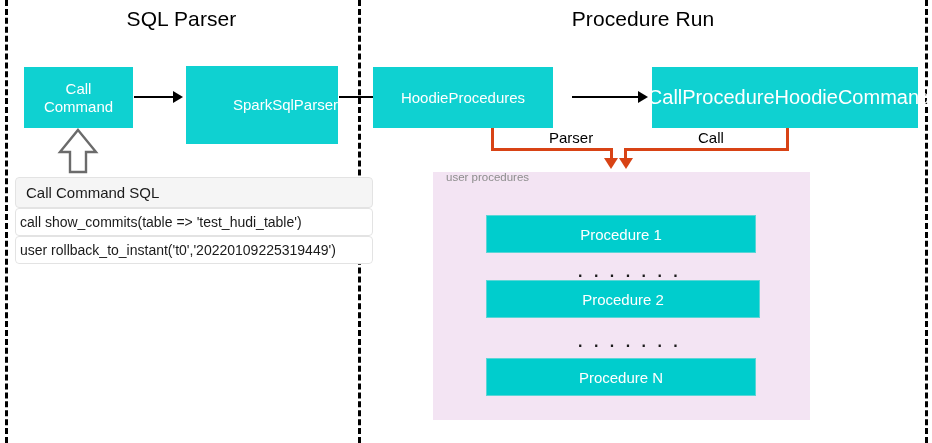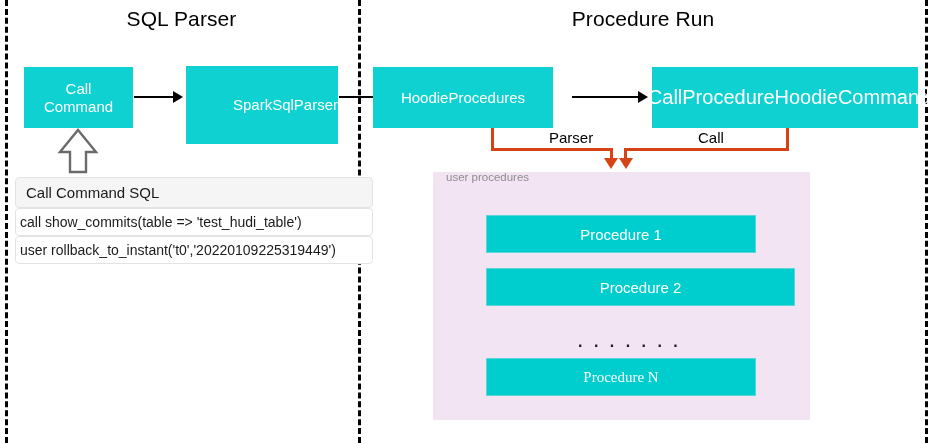--- a/index.html
+++ b/index.html
@@ -195,22 +195,22 @@
   <div class="edge-label" style="left:694px; top:129px;">Call</div>
 
   <div class="proc-panel" style="left:433px; top:172px; width:377px; height:248px;"></div>
   <div class="proc-panel-label" style="left:446px; top:171px;">user procedures</div>
 
   <div class="proc-box" style="left:486px; top:215px; width:270px; height:38px;">
     <span>Procedure 1</span>
   </div>
   <div class="dots" style="left:578px; top:264px;">. . . . . . .</div>
 
-  <div class="proc-box" style="left:486px; top:268px; width:309px; height:38px;">
+  <div class="proc-box" style="left:486px; top:280px; width:274px; height:38px;">
     <span>Procedure 2</span>
   </div>
   <div class="dots" style="left:578px; top:334px;">. . . . . . .</div>
 
-  <div class="proc-box" style="left:486px; top:358px; width:270px; height:38px;font-family:Liberation Serif, serif;">
+  <div class="proc-box" style="left:486px; top:358px; width:270px; height:38px;">
     <span>Procedure N</span>
   </div>
 
 </div>
 
 </body></html>

